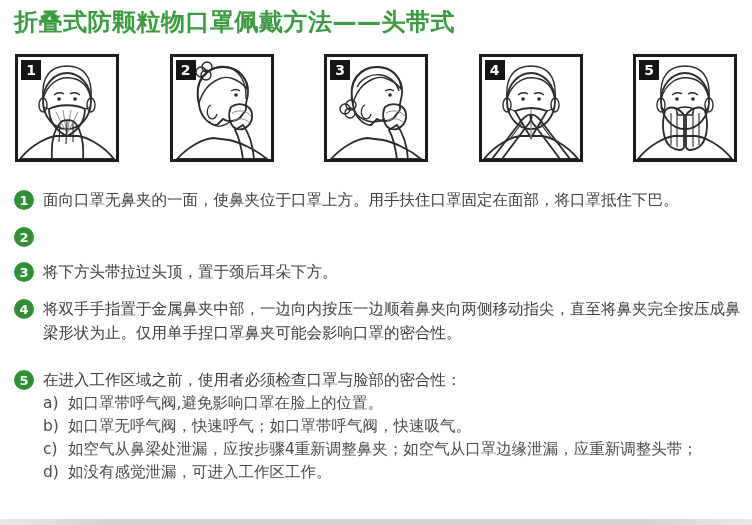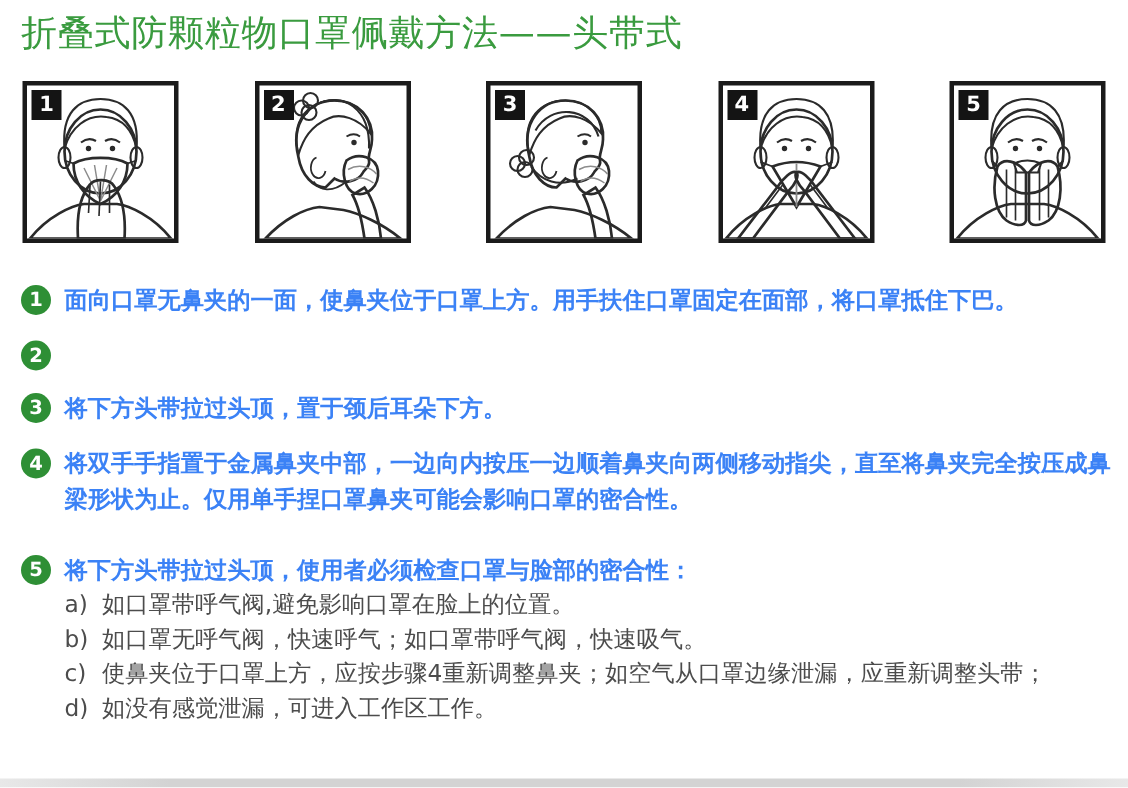--- a/index.html
+++ b/index.html
@@ -7,21 +7,21 @@
   body {
     width: 752px; height: 525px;
     font-family: "DejaVu Sans", sans-serif;
     color: #4c4c4c;
     overflow: hidden;
   }
   .page { position: relative; width: 752px; height: 525px; background: #fff; overflow: hidden; }
 
   .title {
     margin: 0; padding: 7px 4px 0 14px;
-    font-size: 24px; line-height: 30px; font-weight: normal;
+    font-size: 24px; line-height: 30px; font-weight: bold;
     color: #3a9b3f; letter-spacing: 0.5px;
   }
 
   .figures {
     display: flex; justify-content: space-between;
     padding: 0 15px; margin-top: 17px; height: 108px;
   }
   .figure {
     position: relative; width: 104px; height: 108px;
     border: 3px solid #1b1b1b; background: #fff;
@@ -36,21 +36,21 @@
 
   .steps { margin: 26px 10px 0 14px; padding: 0; list-style: none; }
   .step { display: flex; align-items: flex-start; margin-bottom: 13px; }
   .step.step-5 { margin-top: 23px; }
   .badge {
     flex: 0 0 20px; width: 20px; height: 20px; margin: 2px 9px 0 0;
     border-radius: 50%; background: #2e8f35; color: #ffffff;
     font-size: 13px; font-weight: bold;
     display: flex; align-items: center; justify-content: center;
   }
-  .step-text { margin: 0; font-size: 15.5px; line-height: 24px; color: #3b82f6; font-weight: bold; }
+  .step-text { margin: 0; font-size: 15.5px; line-height: 24px; color: #404040; }
 
   .subitems { margin-top: 0; }
   .subitem { display: flex; font-size: 15.5px; line-height: 23px; color: #4c4c4c; }
   .sub-label { flex: 0 0 25px; }
   .sub-text { flex: 1; }
 
   .bottom-bar {
     position: absolute; left: 0; right: 0; bottom: 0; height: 6px;
     background: linear-gradient(to right, #e8e8e8, #d3d3d3 15%, #d3d3d3 85%, #e8e8e8);
   }
@@ -177,33 +177,33 @@
       <span class="badge">3</span>
       <p class="step-text">将下方头带拉过头顶，置于颈后耳朵下方。</p>
     </li>
     <li class="step">
       <span class="badge">4</span>
       <p class="step-text">将双手手指置于金属鼻夹中部，一边向内按压一边顺着鼻夹向两侧移动指尖，直至将鼻夹完全按压成鼻梁形状为止。仅用单手捏口罩鼻夹可能会影响口罩的密合性。</p>
     </li>
     <li class="step step-5">
       <span class="badge">5</span>
       <div>
-        <p class="step-text">将下方头带拉过头顶，使用者必须检查口罩与脸部的密合性：</p>
+        <p class="step-text">在进入工作区域之前，使用者必须检查口罩与脸部的密合性：</p>
         <div class="subitems">
           <div class="subitem">
             <span class="sub-label">a)</span>
             <span class="sub-text">如口罩带呼气阀,避免影响口罩在脸上的位置。</span>
           </div>
           <div class="subitem">
             <span class="sub-label">b)</span>
             <span class="sub-text">如口罩无呼气阀，快速呼气；如口罩带呼气阀，快速吸气。</span>
           </div>
           <div class="subitem">
             <span class="sub-label">c)</span>
-            <span class="sub-text"><span>使鼻夹位于口罩上方，应按步骤4重新调整鼻夹；如空气从口罩边缘泄漏，应重新调整头带；</span><br></span>
+            <span class="sub-text"><span>如空气从鼻梁处泄漏，应按步骤4重新调整鼻夹；如空气从口罩边缘泄漏，应重新调整头带；</span><br></span>
           </div>
           <div class="subitem">
             <span class="sub-label">d)</span>
             <span class="sub-text">如没有感觉泄漏，可进入工作区工作。</span>
           </div>
         </div>
       </div>
     </li>
   </ol>
 

